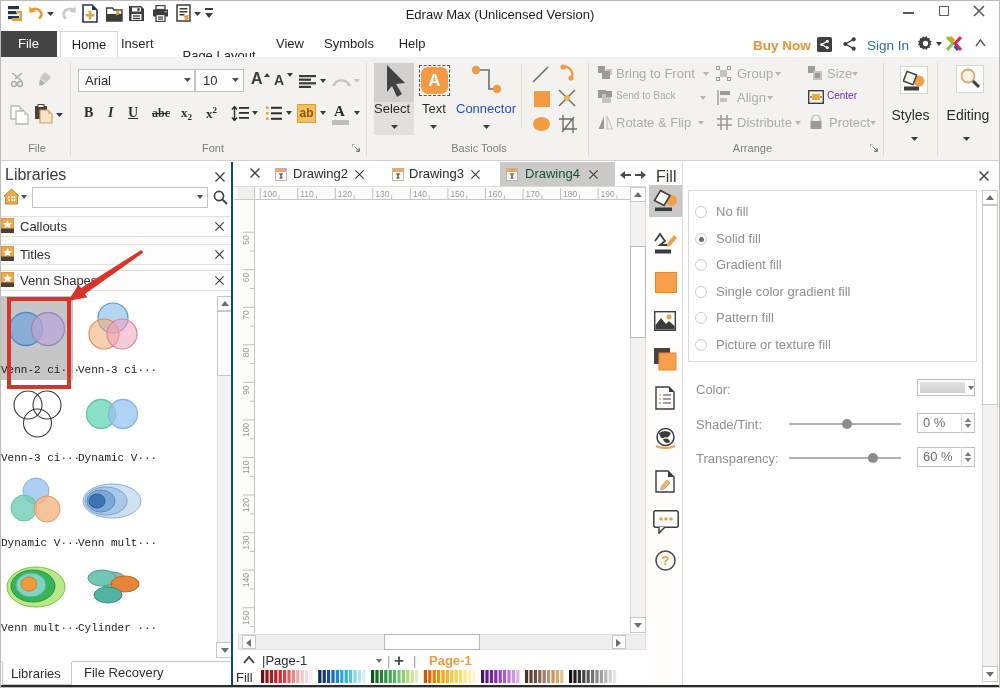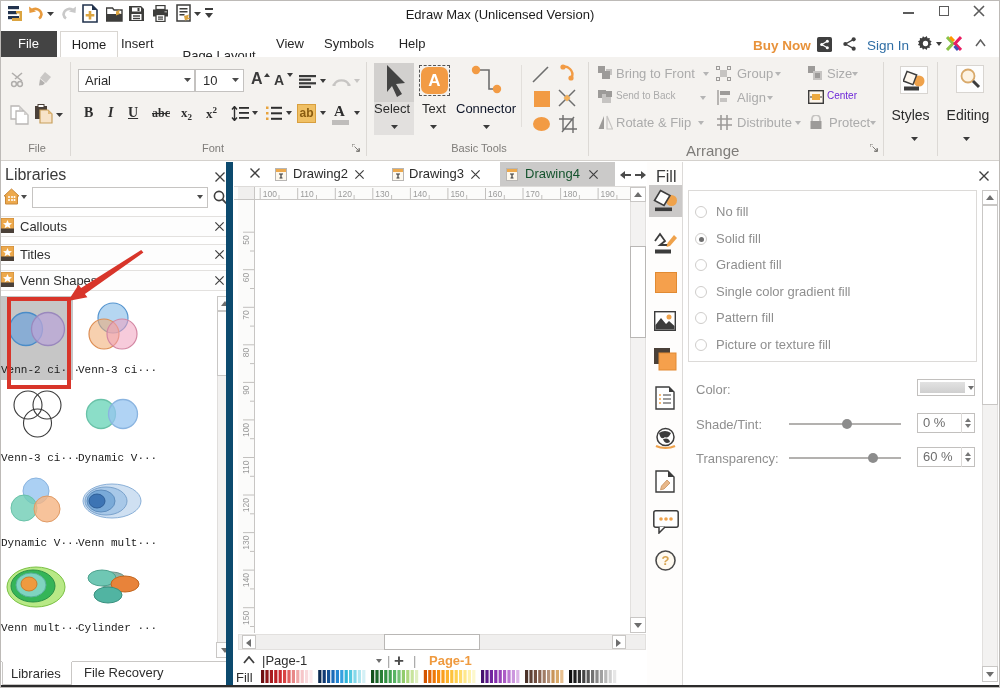--- a/index.html
+++ b/index.html
@@ -230,21 +230,21 @@
 <div class="ab" style="left:421px;top:67px;width:27px;height:27px;border-radius:7px;background:#f29b44;color:#fff;font-size:17px;font-weight:bold;text-align:center;line-height:27px;">A</div>
 <div class="ab" style="left:414px;top:101px;width:40px;text-align:center;font-size:13px;color:#2b2b2b;">Text</div>
 <svg class="ab" style="left:430px;top:125px" width="7" height="4" viewBox="0 0 7 4">
     <path d="M0 0 L7 0 L3.5 4 Z" fill="#3a3a3a"></path>
   </svg>
 <svg class="ab" style="left:471px;top:65px" width="31" height="31" viewBox="0 0 31 31">
       <path d="M6 5 L18 5 L18 24 L26 24" fill="none" stroke="#6e6e6e" stroke-width="1.6"></path>
       <circle cx="5" cy="5" r="4.2" fill="#f29b44"></circle>
       <circle cx="26" cy="24" r="4.2" fill="#f29b44"></circle>
     </svg>
-<div class="ab" style="left:453px;top:101px;width:66px;text-align:center;font-size:13px;color:#0f172a;">Connector</div>
+<div class="ab" style="left:453px;top:101px;width:66px;text-align:center;font-size:13px;color:#1d4ed8;">Connector</div>
 <svg class="ab" style="left:483px;top:125px" width="7" height="4" viewBox="0 0 7 4">
     <path d="M0 0 L7 0 L3.5 4 Z" fill="#3a3a3a"></path>
   </svg>
 <svg class="ab" style="left:532px;top:66px" width="17" height="17" viewBox="0 0 17 17">
     <path d="M1 16 L16 1" stroke="#6e6e6e" stroke-width="1.6"></path>
   </svg>
 <svg class="ab" style="left:560px;top:64px" width="16" height="21" viewBox="0 0 16 21">
       <path d="M2 3 A8 8 0 0 1 12 13" fill="none" stroke="#f29b44" stroke-width="2.4"></path>
       <circle cx="3" cy="3" r="2.6" fill="#f29b44"></circle>
     <circle cx="11" cy="14" r="2.6" fill="#f29b44"></circle>
@@ -328,21 +328,21 @@
     <path d="M0 0 L6 0 L3.0 4 Z" fill="#b5b5b5"></path>
   </svg>
 <svg class="ab" style="left:809px;top:115px" width="14" height="15" viewBox="0 0 14 15">
           <path d="M3 6 V4 a4 4 0 0 1 8 0 V6" fill="none" stroke="#c6c4c2" stroke-width="1.8"></path>
           <rect x="1.5" y="6" width="11" height="8" fill="#9d9b99"></rect>
   </svg>
 <div class="ab" style="left:829px;top:115px;font-size:13px;color:#ababab;white-space:nowrap;">Protect</div>
 <svg class="ab" style="left:870px;top:121px" width="6" height="4" viewBox="0 0 6 4">
     <path d="M0 0 L6 0 L3.0 4 Z" fill="#b5b5b5"></path>
   </svg>
-<div class="ab" style="left:686px;top:142px;width:86px;height:14px;font-size:15px;color:#7e7c79;text-align:left;">Arrange</div>
+<div class="ab" style="left:686px;top:142px;width:86px;height:14px;font-size:11px;color:#7e7c79;text-align:right;">Arrange</div>
 <svg class="ab" style="left:870px;top:144px" width="8" height="8" viewBox="0 0 8 8">
       <path d="M0 0 h3 M0 0 v3 M7.5 7.5 h-3 M7.5 7.5 v-3 M2.5 2.5 L7 7 M7 7 v-3 M7 7 h-3" stroke="#7e7c79" stroke-width="1" fill="none"></path>
     </svg>
 <div class="ab" style="left:900px;top:66px;width:28px;height:28px;background:#fdfdfd;border:1px solid #d8d5d1;"></div>
 <svg class="ab" style="left:903px;top:69px" width="23" height="22" viewBox="0 0 23 22">
       <circle cx="16" cy="12" r="5.5" fill="#efa24b"></circle>
       <path d="M5 2 L14 7 L9 16 L0 11 Z" fill="#fdf6ec" stroke="#3c3c3c" stroke-width="1.5" transform="rotate(-8 7 9)"></path>
       <rect x="1" y="17.5" width="15" height="4" fill="#3c3c3c"></rect>
     </svg>
 <div class="ab" style="left:884px;top:107px;width:53px;text-align:center;font-size:14px;color:#2b2b2b;">Styles</div>
@@ -351,21 +351,21 @@
   </svg>
 <div class="ab" style="left:956px;top:65px;width:28px;height:28px;background:#fdfdfd;border:1px solid #d8d5d1;"></div>
 <svg class="ab" style="left:959px;top:68px" width="22" height="22" viewBox="0 0 22 22">
       <circle cx="9" cy="8" r="6.5" fill="#fdf3e3" stroke="#d8a96a" stroke-width="1.8"></circle>
       <path d="M14 13 L20 19" stroke="#3c3c3c" stroke-width="3"></path>
     </svg>
 <div class="ab" style="left:938px;top:107px;width:60px;text-align:center;font-size:14px;color:#2b2b2b;">Editing</div>
 <svg class="ab" style="left:963px;top:137px" width="7" height="4" viewBox="0 0 7 4">
     <path d="M0 0 L7 0 L3.5 4 Z" fill="#3a3a3a"></path>
   </svg>
-<div class="ab" style="left:0;top:162px;width:233px;height:523px;background:#fff;border-right:7px solid #0c4a6e;overflow:hidden;">
+<div class="ab" style="left:0;top:162px;width:233px;height:523px;background:#fff;border-right:2px solid #0c4a6e;overflow:hidden;">
     <div class="ab" style="left:5px;top:4px;font-size:16px;color:#3a3a3a;">Libraries</div>
     <svg class="ab" style="left:214px;top:9px" width="12" height="12" viewBox="0 0 12 12">
       <path d="M1.5 1.5 L10.5 10.5 M10.5 1.5 L1.5 10.5" stroke="#3f3f3f" stroke-width="1.3"></path>
     </svg>
     <svg class="ab" style="left:3px;top:26px" width="17" height="18" viewBox="0 0 17 18">
       <path d="M8.5 1 L16 8 H14.5 V16 H2.5 V8 H1 Z" fill="#eda94c" stroke="#c8883a" stroke-width="1"></path>
       <circle cx="6" cy="9" r="1" fill="#fff"></circle>
       <circle cx="9" cy="9" r="1" fill="#fff"></circle>
       <circle cx="11.5" cy="9" r="1" fill="#fff"></circle>
       <circle cx="6" cy="12" r="1" fill="#fff"></circle>

